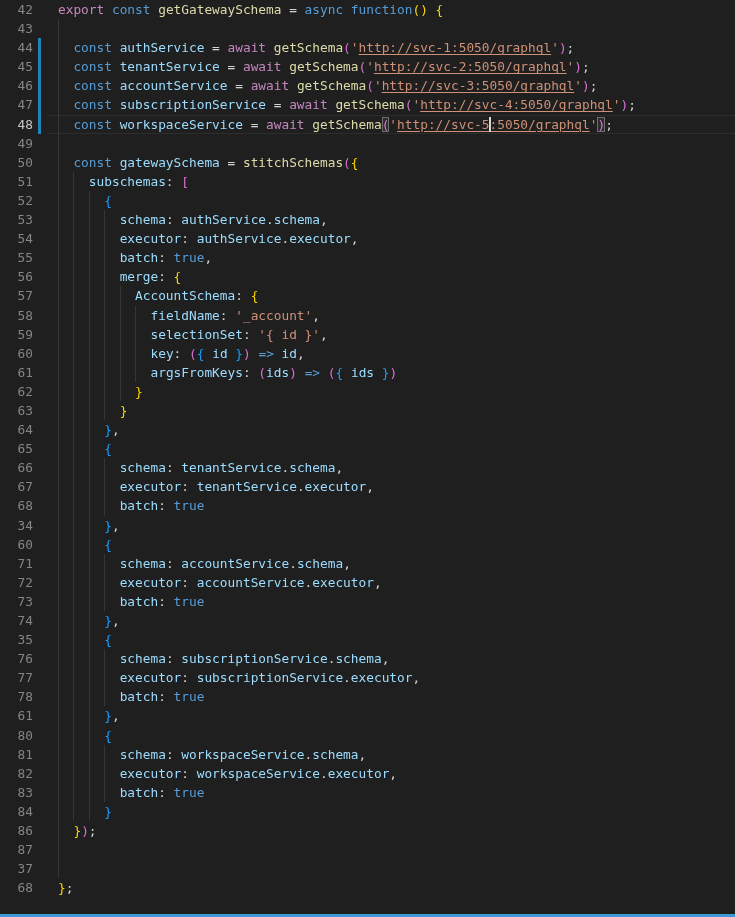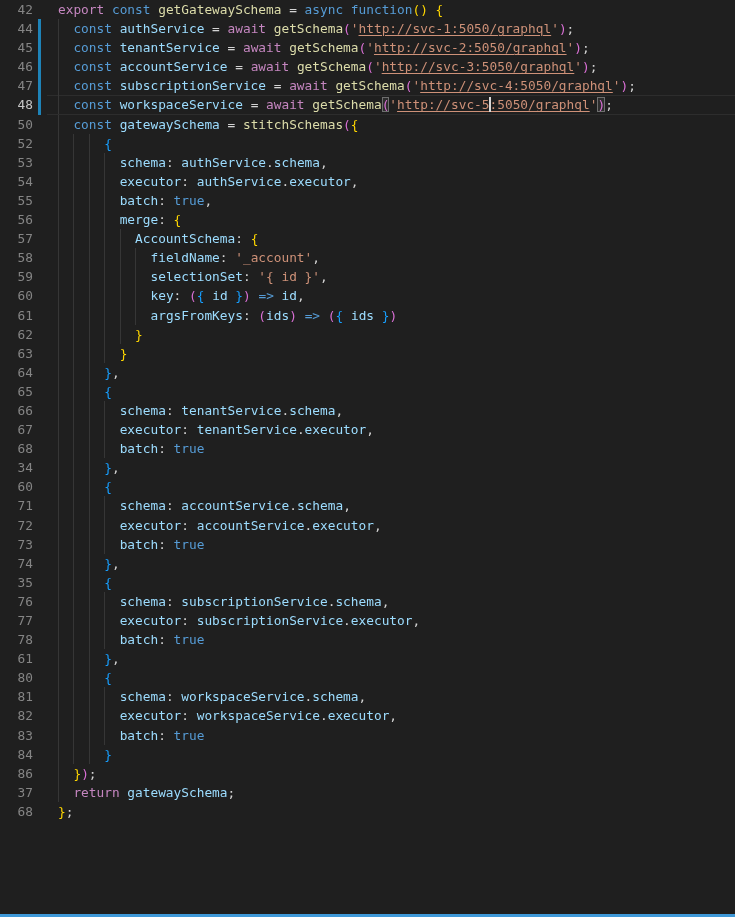--- a/index.html
+++ b/index.html
@@ -20,26 +20,29 @@
   .cursor{display:inline-block;width:2px;height:15px;margin:0 -1px;background:#D7D7D7;
     vertical-align:middle;position:relative;top:-1px;}
   #bottom-strip{position:absolute;left:0;bottom:0;width:735px;height:3px;background:#3F99D8;}
 </style>
 </head>
 <body>
 
 <div id="screen">
   <div id="code-area">
       <div class="row"><span class="num">42</span><span class="code" style="left: 58px;"><span style="color: rgb(197, 134, 192);">export </span><span style="color: rgb(86, 156, 214);">const </span><span style="color: rgb(220, 220, 170);">getGatewaySchema</span><span style="color: rgb(212, 212, 212);"> = </span><span style="color: rgb(86, 156, 214);">async </span><span style="color: rgb(86, 156, 214);">function</span><span style="color: rgb(255, 215, 0);">()</span><span style="color: rgb(212, 212, 212);"> </span><span style="color: rgb(255, 215, 0);">{</span></span></div>
+      <div class="row"><span class="num">43</span><span class="guide" style="left: 58px;"></span><span class="code" style="left: 58px;"></span></div>
       <div class="row"><span class="num">44</span><span class="mod" style="background: rgb(30, 131, 184);"></span><span class="guide" style="left: 58px;"></span><span class="code" style="left: 73.412px;"><span style="color: rgb(86, 156, 214);">const </span><span style="color: rgb(156, 220, 254);">authService</span><span style="color: rgb(212, 212, 212);"> = </span><span style="color: rgb(197, 134, 192);">await </span><span style="color: rgb(220, 220, 170);">getSchema</span><span style="color: rgb(218, 112, 214);">(</span><span style="color: rgb(206, 145, 120);">'</span><span class="u" style="color: rgb(206, 145, 120);">http://svc-1:5050/graphql</span><span style="color: rgb(206, 145, 120);">'</span><span style="color: rgb(218, 112, 214);">)</span><span style="color: rgb(212, 212, 212);">;</span></span></div>
       <div class="row"><span class="num">45</span><span class="mod" style="background: rgb(30, 131, 184);"></span><span class="guide" style="left: 58px;"></span><span class="code" style="left: 73.412px;"><span style="color: rgb(86, 156, 214);">const </span><span style="color: rgb(156, 220, 254);">tenantService</span><span style="color: rgb(212, 212, 212);"> = </span><span style="color: rgb(197, 134, 192);">await </span><span style="color: rgb(220, 220, 170);">getSchema</span><span style="color: rgb(218, 112, 214);">(</span><span style="color: rgb(206, 145, 120);">'</span><span class="u" style="color: rgb(206, 145, 120);">http://svc-2:5050/graphql</span><span style="color: rgb(206, 145, 120);">'</span><span style="color: rgb(218, 112, 214);">)</span><span style="color: rgb(212, 212, 212);">;</span></span></div>
       <div class="row"><span class="num">46</span><span class="mod" style="background: rgb(30, 131, 184);"></span><span class="guide" style="left: 58px;"></span><span class="code" style="left: 73.412px;"><span style="color: rgb(86, 156, 214);">const </span><span style="color: rgb(156, 220, 254);">accountService</span><span style="color: rgb(212, 212, 212);"> = </span><span style="color: rgb(197, 134, 192);">await </span><span style="color: rgb(220, 220, 170);">getSchema</span><span style="color: rgb(218, 112, 214);">(</span><span style="color: rgb(206, 145, 120);">'</span><span class="u" style="color: rgb(206, 145, 120);">http://svc-3:5050/graphql</span><span style="color: rgb(206, 145, 120);">'</span><span style="color: rgb(218, 112, 214);">)</span><span style="color: rgb(212, 212, 212);">;</span></span></div>
       <div class="row"><span class="num">47</span><span class="mod" style="background: rgb(30, 131, 184);"></span><span class="guide" style="left: 58px;"></span><span class="code" style="left: 73.412px;"><span style="color: rgb(86, 156, 214);">const </span><span style="color: rgb(156, 220, 254);">subscriptionService</span><span style="color: rgb(212, 212, 212);"> = </span><span style="color: rgb(197, 134, 192);">await </span><span style="color: rgb(220, 220, 170);">getSchema</span><span style="color: rgb(218, 112, 214);">(</span><span style="color: rgb(206, 145, 120);">'</span><span class="u" style="color: rgb(206, 145, 120);">http://svc-4:5050/graphql</span><span style="color: rgb(206, 145, 120);">'</span><span style="color: rgb(218, 112, 214);">)</span><span style="color: rgb(212, 212, 212);">;</span></span></div>
       <div class="row active"><span class="num">48</span><span class="mod" style="background: rgb(30, 131, 184);"></span><span class="guide" style="left: 58px;"></span><span class="code" style="left: 73.412px;"><span style="color: rgb(86, 156, 214);">const </span><span style="color: rgb(156, 220, 254);">workspaceService</span><span style="color: rgb(212, 212, 212);"> = </span><span style="color: rgb(197, 134, 192);">await </span><span style="color: rgb(220, 220, 170);">getSchema</span><span class="box" style="color: rgb(218, 112, 214);">(</span><span style="color: rgb(206, 145, 120);">'</span><span class="u" style="color: rgb(206, 145, 120);">http://svc-5</span><span class="cursor"></span><span class="u" style="color: rgb(206, 145, 120);">:5050/graphql</span><span style="color: rgb(206, 145, 120);">'</span><span class="box" style="color: rgb(218, 112, 214);">)</span><span style="color: rgb(212, 212, 212);">;</span></span></div>
+      <div class="row"><span class="num">49</span><span class="guide" style="left: 58px;"></span><span class="code" style="left: 58px;"></span></div>
       <div class="row"><span class="num">50</span><span class="guide" style="left: 58px;"></span><span class="code" style="left: 73.412px;"><span style="color: rgb(86, 156, 214);">const </span><span style="color: rgb(156, 220, 254);">gatewaySchema</span><span style="color: rgb(212, 212, 212);"> = </span><span style="color: rgb(220, 220, 170);">stitchSchemas</span><span style="color: rgb(218, 112, 214);">(</span><span style="color: rgb(255, 215, 0);">{</span></span></div>
+      <div class="row"><span class="num">51</span><span class="guide" style="left: 58px;"></span><span class="guide" style="left: 73.412px;"></span><span class="code" style="left: 88.824px;"><span style="color: rgb(156, 220, 254);">subschemas</span><span style="color: rgb(212, 212, 212);">: </span><span style="color: rgb(218, 112, 214);">[</span></span></div>
       <div class="row"><span class="num">52</span><span class="guide" style="left: 58px;"></span><span class="guide" style="left: 73.412px;"></span><span class="guide" style="left: 88.824px;"></span><span class="code" style="left: 104.236px;"><span style="color: rgb(23, 159, 255);">{</span></span></div>
       <div class="row"><span class="num">53</span><span class="guide" style="left: 58px;"></span><span class="guide" style="left: 73.412px;"></span><span class="guide" style="left: 88.824px;"></span><span class="guide" style="left: 104.236px;"></span><span class="code" style="left: 119.648px;"><span style="color: rgb(156, 220, 254);">schema</span><span style="color: rgb(212, 212, 212);">: </span><span style="color: rgb(156, 220, 254);">authService</span><span style="color: rgb(212, 212, 212);">.</span><span style="color: rgb(156, 220, 254);">schema</span><span style="color: rgb(212, 212, 212);">,</span></span></div>
       <div class="row"><span class="num">54</span><span class="guide" style="left: 58px;"></span><span class="guide" style="left: 73.412px;"></span><span class="guide" style="left: 88.824px;"></span><span class="guide" style="left: 104.236px;"></span><span class="code" style="left: 119.648px;"><span style="color: rgb(156, 220, 254);">executor</span><span style="color: rgb(212, 212, 212);">: </span><span style="color: rgb(156, 220, 254);">authService</span><span style="color: rgb(212, 212, 212);">.</span><span style="color: rgb(156, 220, 254);">executor</span><span style="color: rgb(212, 212, 212);">,</span></span></div>
       <div class="row"><span class="num">55</span><span class="guide" style="left: 58px;"></span><span class="guide" style="left: 73.412px;"></span><span class="guide" style="left: 88.824px;"></span><span class="guide" style="left: 104.236px;"></span><span class="code" style="left: 119.648px;"><span style="color: rgb(156, 220, 254);">batch</span><span style="color: rgb(212, 212, 212);">: </span><span style="color: rgb(86, 156, 214);">true</span><span style="color: rgb(212, 212, 212);">,</span></span></div>
       <div class="row"><span class="num">56</span><span class="guide" style="left: 58px;"></span><span class="guide" style="left: 73.412px;"></span><span class="guide" style="left: 88.824px;"></span><span class="guide" style="left: 104.236px;"></span><span class="code" style="left: 119.648px;"><span style="color: rgb(156, 220, 254);">merge</span><span style="color: rgb(212, 212, 212);">: </span><span style="color: rgb(255, 215, 0);">{</span></span></div>
       <div class="row"><span class="num">57</span><span class="guide" style="left: 58px;"></span><span class="guide" style="left: 73.412px;"></span><span class="guide" style="left: 88.824px;"></span><span class="guide" style="left: 104.236px;"></span><span class="guide" style="left: 119.648px;"></span><span class="code" style="left: 135.06px;"><span style="color: rgb(156, 220, 254);">AccountSchema</span><span style="color: rgb(212, 212, 212);">: </span><span style="color: rgb(255, 215, 0);">{</span></span></div>
       <div class="row"><span class="num">58</span><span class="guide" style="left: 58px;"></span><span class="guide" style="left: 73.412px;"></span><span class="guide" style="left: 88.824px;"></span><span class="guide" style="left: 104.236px;"></span><span class="guide" style="left: 119.648px;"></span><span class="guide" style="left: 135.06px;"></span><span class="code" style="left: 150.472px;"><span style="color: rgb(156, 220, 254);">fieldName</span><span style="color: rgb(212, 212, 212);">: </span><span style="color: rgb(206, 145, 120);">'_account'</span><span style="color: rgb(212, 212, 212);">,</span></span></div>
       <div class="row"><span class="num">59</span><span class="guide" style="left: 58px;"></span><span class="guide" style="left: 73.412px;"></span><span class="guide" style="left: 88.824px;"></span><span class="guide" style="left: 104.236px;"></span><span class="guide" style="left: 119.648px;"></span><span class="guide" style="left: 135.06px;"></span><span class="code" style="left: 150.472px;"><span style="color: rgb(156, 220, 254);">selectionSet</span><span style="color: rgb(212, 212, 212);">: </span><span style="color: rgb(206, 145, 120);">'{ id }'</span><span style="color: rgb(212, 212, 212);">,</span></span></div>
       <div class="row"><span class="num">60</span><span class="guide" style="left: 58px;"></span><span class="guide" style="left: 73.412px;"></span><span class="guide" style="left: 88.824px;"></span><span class="guide" style="left: 104.236px;"></span><span class="guide" style="left: 119.648px;"></span><span class="guide" style="left: 135.06px;"></span><span class="code" style="left: 150.472px;"><span style="color: rgb(156, 220, 254);">key</span><span style="color: rgb(212, 212, 212);">: </span><span style="color: rgb(218, 112, 214);">(</span><span style="color: rgb(23, 159, 255);">{</span><span style="color: rgb(212, 212, 212);"> </span><span style="color: rgb(156, 220, 254);">id</span><span style="color: rgb(212, 212, 212);"> </span><span style="color: rgb(23, 159, 255);">}</span><span style="color: rgb(218, 112, 214);">)</span><span style="color: rgb(212, 212, 212);"> </span><span style="color: rgb(86, 156, 214);">=&gt;</span><span style="color: rgb(212, 212, 212);"> </span><span style="color: rgb(156, 220, 254);">id</span><span style="color: rgb(212, 212, 212);">,</span></span></div>
       <div class="row"><span class="num">61</span><span class="guide" style="left: 58px;"></span><span class="guide" style="left: 73.412px;"></span><span class="guide" style="left: 88.824px;"></span><span class="guide" style="left: 104.236px;"></span><span class="guide" style="left: 119.648px;"></span><span class="guide" style="left: 135.06px;"></span><span class="code" style="left: 150.472px;"><span style="color: rgb(156, 220, 254);">argsFromKeys</span><span style="color: rgb(212, 212, 212);">: </span><span style="color: rgb(218, 112, 214);">(</span><span style="color: rgb(156, 220, 254);">ids</span><span style="color: rgb(218, 112, 214);">)</span><span style="color: rgb(212, 212, 212);"> </span><span style="color: rgb(86, 156, 214);">=&gt;</span><span style="color: rgb(212, 212, 212);"> </span><span style="color: rgb(218, 112, 214);">(</span><span style="color: rgb(23, 159, 255);">{</span><span style="color: rgb(212, 212, 212);"> </span><span style="color: rgb(156, 220, 254);">ids</span><span style="color: rgb(212, 212, 212);"> </span><span style="color: rgb(23, 159, 255);">}</span><span style="color: rgb(218, 112, 214);">)</span></span></div>
@@ -60,17 +63,18 @@
       <div class="row"><span class="num">76</span><span class="guide" style="left: 58px;"></span><span class="guide" style="left: 73.412px;"></span><span class="guide" style="left: 88.824px;"></span><span class="guide" style="left: 104.236px;"></span><span class="code" style="left: 119.648px;"><span style="color: rgb(156, 220, 254);">schema</span><span style="color: rgb(212, 212, 212);">: </span><span style="color: rgb(156, 220, 254);">subscriptionService</span><span style="color: rgb(212, 212, 212);">.</span><span style="color: rgb(156, 220, 254);">schema</span><span style="color: rgb(212, 212, 212);">,</span></span></div>
       <div class="row"><span class="num">77</span><span class="guide" style="left: 58px;"></span><span class="guide" style="left: 73.412px;"></span><span class="guide" style="left: 88.824px;"></span><span class="guide" style="left: 104.236px;"></span><span class="code" style="left: 119.648px;"><span style="color: rgb(156, 220, 254);">executor</span><span style="color: rgb(212, 212, 212);">: </span><span style="color: rgb(156, 220, 254);">subscriptionService</span><span style="color: rgb(212, 212, 212);">.</span><span style="color: rgb(156, 220, 254);">executor</span><span style="color: rgb(212, 212, 212);">,</span></span></div>
       <div class="row"><span class="num">78</span><span class="guide" style="left: 58px;"></span><span class="guide" style="left: 73.412px;"></span><span class="guide" style="left: 88.824px;"></span><span class="guide" style="left: 104.236px;"></span><span class="code" style="left: 119.648px;"><span style="color: rgb(156, 220, 254);">batch</span><span style="color: rgb(212, 212, 212);">: </span><span style="color: rgb(86, 156, 214);">true</span></span></div>
       <div class="row"><span class="num">61</span><span class="guide" style="left: 58px;"></span><span class="guide" style="left: 73.412px;"></span><span class="guide" style="left: 88.824px;"></span><span class="code" style="left: 104.236px;"><span style="color: rgb(23, 159, 255);">}</span><span style="color: rgb(212, 212, 212);">,</span></span></div>
       <div class="row"><span class="num">80</span><span class="guide" style="left: 58px;"></span><span class="guide" style="left: 73.412px;"></span><span class="guide" style="left: 88.824px;"></span><span class="code" style="left: 104.236px;"><span style="color: rgb(23, 159, 255);">{</span></span></div>
       <div class="row"><span class="num">81</span><span class="guide" style="left: 58px;"></span><span class="guide" style="left: 73.412px;"></span><span class="guide" style="left: 88.824px;"></span><span class="guide" style="left: 104.236px;"></span><span class="code" style="left: 119.648px;"><span style="color: rgb(156, 220, 254);">schema</span><span style="color: rgb(212, 212, 212);">: </span><span style="color: rgb(156, 220, 254);">workspaceService</span><span style="color: rgb(212, 212, 212);">.</span><span style="color: rgb(156, 220, 254);">schema</span><span style="color: rgb(212, 212, 212);">,</span></span></div>
       <div class="row"><span class="num">82</span><span class="guide" style="left: 58px;"></span><span class="guide" style="left: 73.412px;"></span><span class="guide" style="left: 88.824px;"></span><span class="guide" style="left: 104.236px;"></span><span class="code" style="left: 119.648px;"><span style="color: rgb(156, 220, 254);">executor</span><span style="color: rgb(212, 212, 212);">: </span><span style="color: rgb(156, 220, 254);">workspaceService</span><span style="color: rgb(212, 212, 212);">.</span><span style="color: rgb(156, 220, 254);">executor</span><span style="color: rgb(212, 212, 212);">,</span></span></div>
       <div class="row"><span class="num">83</span><span class="guide" style="left: 58px;"></span><span class="guide" style="left: 73.412px;"></span><span class="guide" style="left: 88.824px;"></span><span class="guide" style="left: 104.236px;"></span><span class="code" style="left: 119.648px;"><span style="color: rgb(156, 220, 254);">batch</span><span style="color: rgb(212, 212, 212);">: </span><span style="color: rgb(86, 156, 214);">true</span></span></div>
       <div class="row"><span class="num">84</span><span class="guide" style="left: 58px;"></span><span class="guide" style="left: 73.412px;"></span><span class="guide" style="left: 88.824px;"></span><span class="code" style="left: 104.236px;"><span style="color: rgb(23, 159, 255);">}</span></span></div>
       <div class="row"><span class="num">86</span><span class="guide" style="left: 58px;"></span><span class="code" style="left: 73.412px;"><span style="color: rgb(255, 215, 0);">}</span><span style="color: rgb(218, 112, 214);">)</span><span style="color: rgb(212, 212, 212);">;</span></span></div>
-      <div class="row"><span class="num">37</span><span class="guide" style="left: 58px;"></span><span class="code" style="left: 73.412px;"><span style="color: rgb(197, 134, 192);">return </span><span style="color: rgb(156, 220, 254);">gatewaySchema</span><span style="color: rgb(212, 212, 212);">;</span></span></div>
+      <div class="row"><span class="num">87</span><span class="guide" style="left: 58px;"></span><span class="code" style="left: 58px;"></span></div>
+      <div class="row"><span class="num">37</span><span class="guide" style="left: 58px;"></span></div>
       <div class="row"><span class="num">68</span><span class="code" style="left: 58px;"><span style="color: rgb(255, 215, 0);">}</span><span style="color: rgb(212, 212, 212);">;</span></span></div>
     </div>
   <div id="bottom-strip" style="background: rgb(63, 153, 216);"></div>
 </div>
 
 </body></html>

